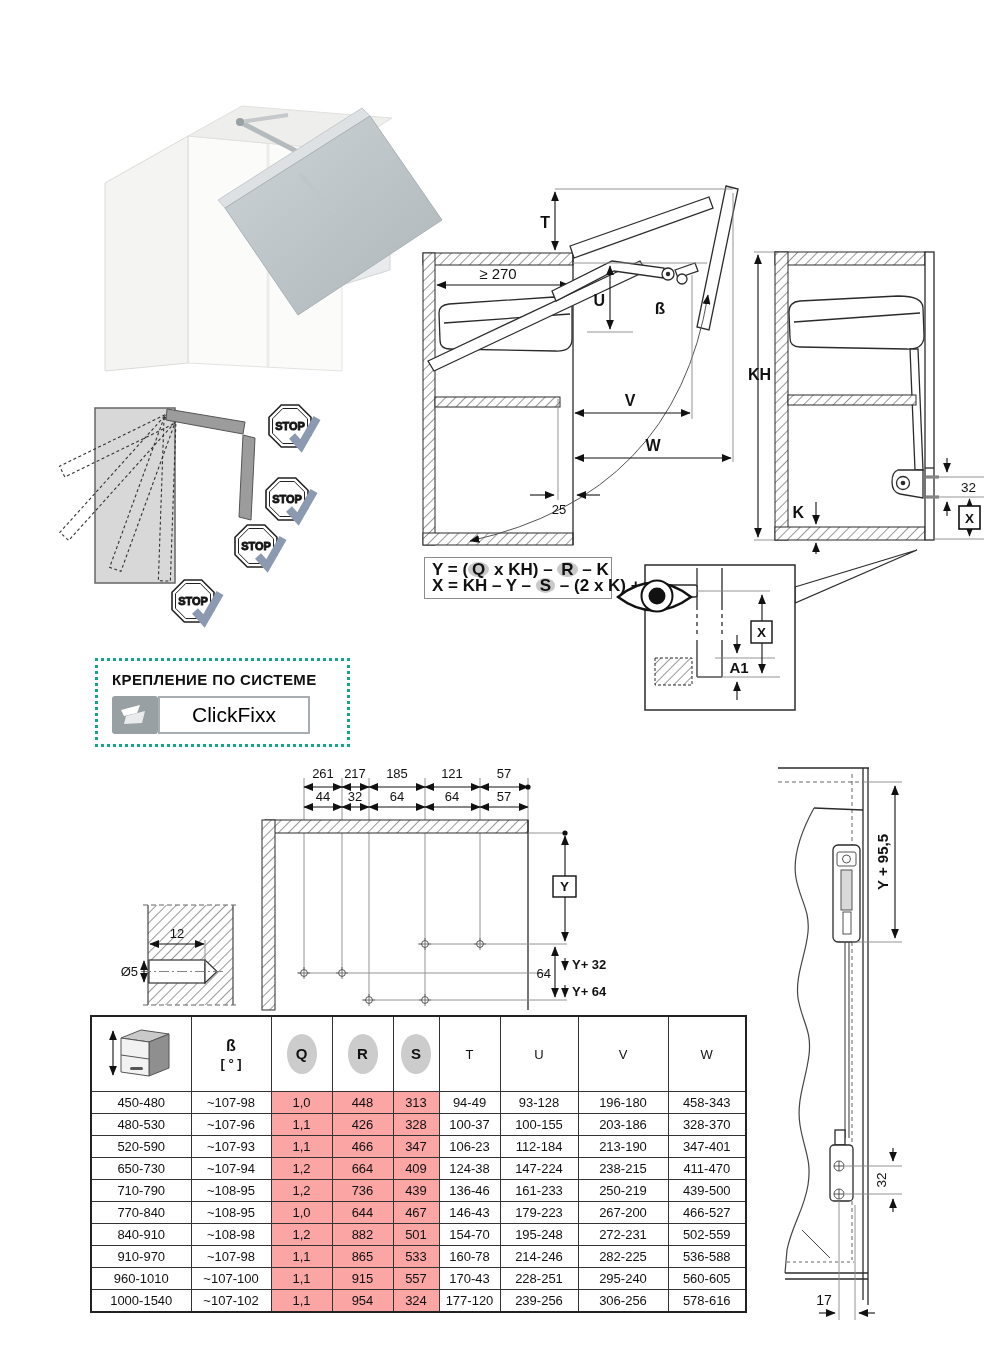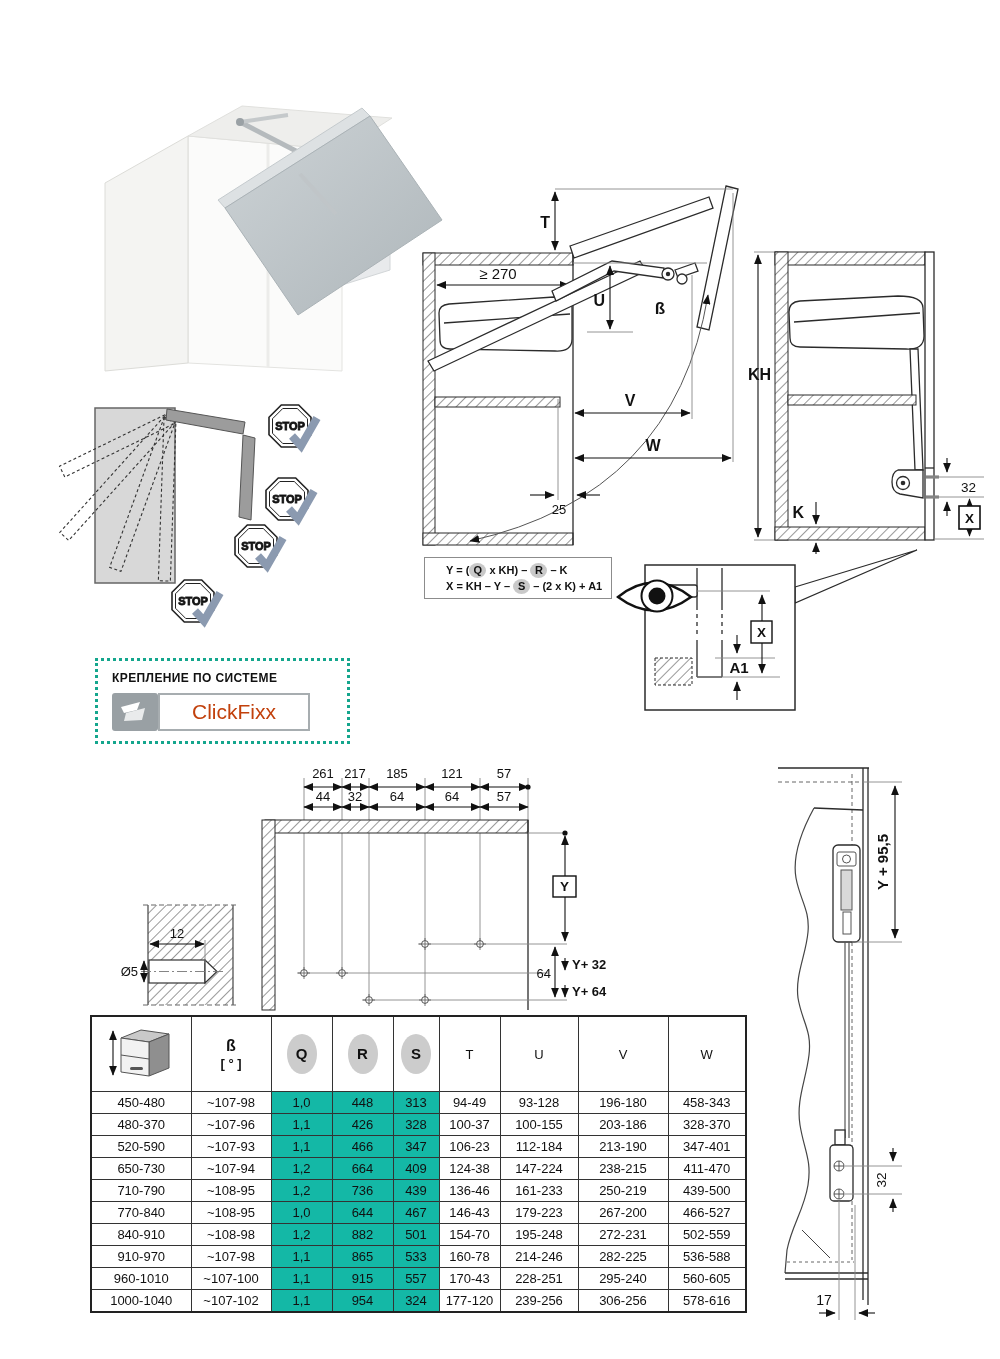--- a/index.html
+++ b/index.html
@@ -10,37 +10,37 @@
   svg text{font-family:"Liberation Sans",sans-serif;fill:#111;}
   .dim{stroke:#111;stroke-width:1.1;fill:none;}
   .thin{stroke:#888;stroke-width:0.9;fill:none;}
   .out{stroke:#2b2b2b;stroke-width:1.3;fill:#fff;}
   .outn{stroke:#2b2b2b;stroke-width:1.3;fill:none;}
   .lab{font-size:13px;}
   .labB{font-size:16px;font-weight:bold;}
   .labM{font-size:13.5px;font-weight:bold;}
   
   .formula-box{left:424px;top:557px;width:188px;box-sizing:border-box;border:1.5px solid #8c8c8c;
-     padding:4px 21px;font-size:11px;font-weight:bold;line-height:16px;white-space:nowrap;}
+     padding:4px 7px;font-size:17px;font-weight:bold;line-height:16px;white-space:nowrap;}
   .pill{display:inline-block;background:#c9c9c9;border-radius:50%;padding:0 4px;min-width:9px;
      text-align:center;line-height:15px;}
   
   .mount-box{left:95px;top:658px;width:255px;box-sizing:border-box;border:3px dotted #14a68d;
      background:#fff;padding:10px 14px;}
-  .mount-title{font-size:12px;font-weight:bold;letter-spacing:.4px;margin-bottom:8px;}
+  .mount-title{font-size:15px;font-weight:bold;letter-spacing:.4px;margin-bottom:8px;}
   .mount-row{display:flex;align-items:center;}
   .mount-logo-text{width:148px;height:34px;border:2px solid #a7adb0;display:flex;align-items:center;
-     justify-content:center;color:#c2410c;font-size:21px;}
+     justify-content:center;color:#000000;font-size:21px;}
   
   .spec-table{left:90px;top:1015px;width:655px;border-collapse:collapse;table-layout:fixed;}
   .spec-table td,.spec-table th{border:1px solid #333;text-align:center;vertical-align:middle;
      font-size:13px;font-weight:normal;padding:0;height:21px;overflow:hidden;}
   .spec-table{border:2px solid #222;}
   .spec-table thead th{height:74px;}
-  .spec-table td.shade{background:#14b8a6;}
+  .spec-table td.shade{background:#fca5a5;}
   .hletter{font-size:15px;font-weight:bold;}
   .hellipse{display:inline-block;width:30px;height:40px;line-height:40px;border-radius:50%;
      background:#ccc;font-size:15px;font-weight:bold;}
   .bcell{line-height:1.25;font-weight:bold;}
   .bcell .b1{font-size:16px;}
   .bcell .b2{font-size:13px;}
 </style>
 </head>
 <body>
 
@@ -429,21 +429,21 @@
           <td>~107-98</td>
           <td class="shade">1,0</td>
           <td class="shade">448</td>
           <td class="shade">313</td>
           <td>94-49</td>
           <td>93-128</td>
           <td>196-180</td>
           <td>458-343</td>
         </tr>
         <tr>
-          <td>480-370</td>
+          <td>480-530</td>
           <td>~107-96</td>
           <td class="shade">1,1</td>
           <td class="shade">426</td>
           <td class="shade">328</td>
           <td>100-37</td>
           <td>100-155</td>
           <td>203-186</td>
           <td>328-370</td>
         </tr>
         <tr>
@@ -517,21 +517,21 @@
           <td>~107-100</td>
           <td class="shade">1,1</td>
           <td class="shade">915</td>
           <td class="shade">557</td>
           <td>170-43</td>
           <td>228-251</td>
           <td>295-240</td>
           <td>560-605</td>
         </tr>
         <tr>
-          <td>1000-1040</td>
+          <td>1000-1540</td>
           <td>~107-102</td>
           <td class="shade">1,1</td>
           <td class="shade">954</td>
           <td class="shade">324</td>
           <td>177-120</td>
           <td>239-256</td>
           <td>306-256</td>
           <td>578-616</td>
         </tr>
       </tbody>

